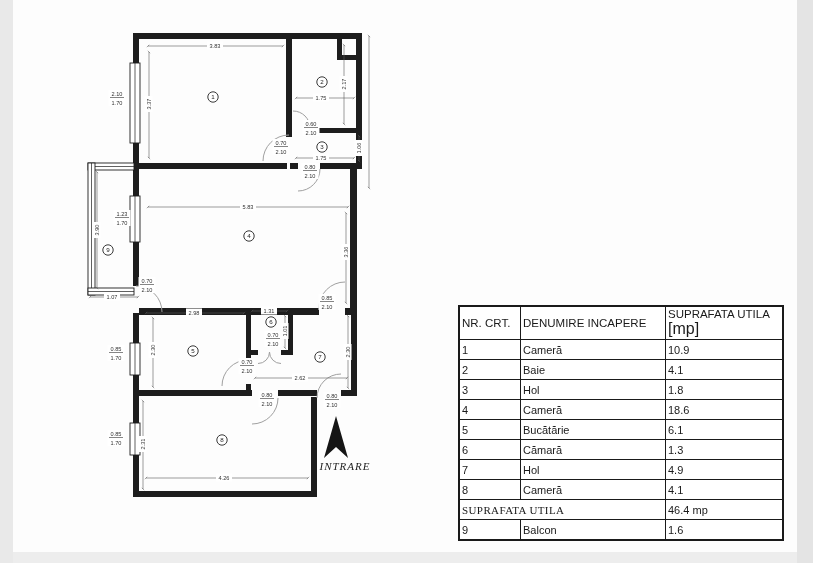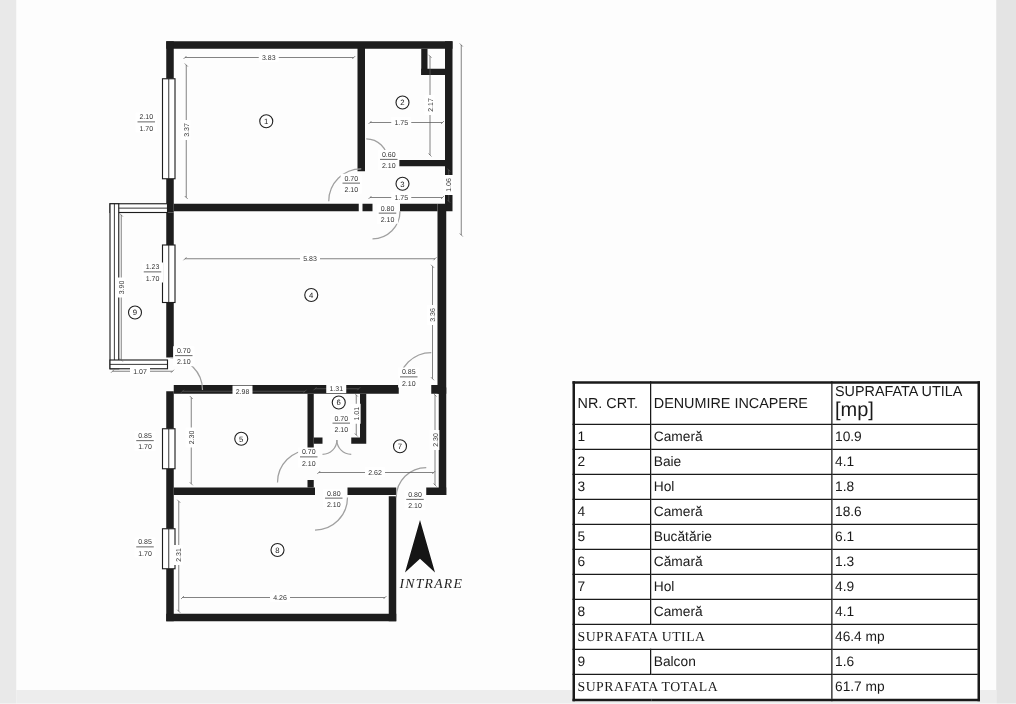--- a/index.html
+++ b/index.html
@@ -381,19 +381,15 @@
         </tr>
         <tr>
           <td colspan="2" class="sumlabel">SUPRAFATA UTILA</td>
           <td>46.4 mp</td>
         </tr>
         <tr>
           <td>9</td>
           <td>Balcon</td>
           <td>1.6</td>
         </tr>
-        <tr>
-          <td colspan="2" class="sumlabel">SUPRAFATA TOTALA</td>
-          <td>61.7 mp</td>
-        </tr>
       </tbody>
   </table>
 </div>
 
 </body></html>

